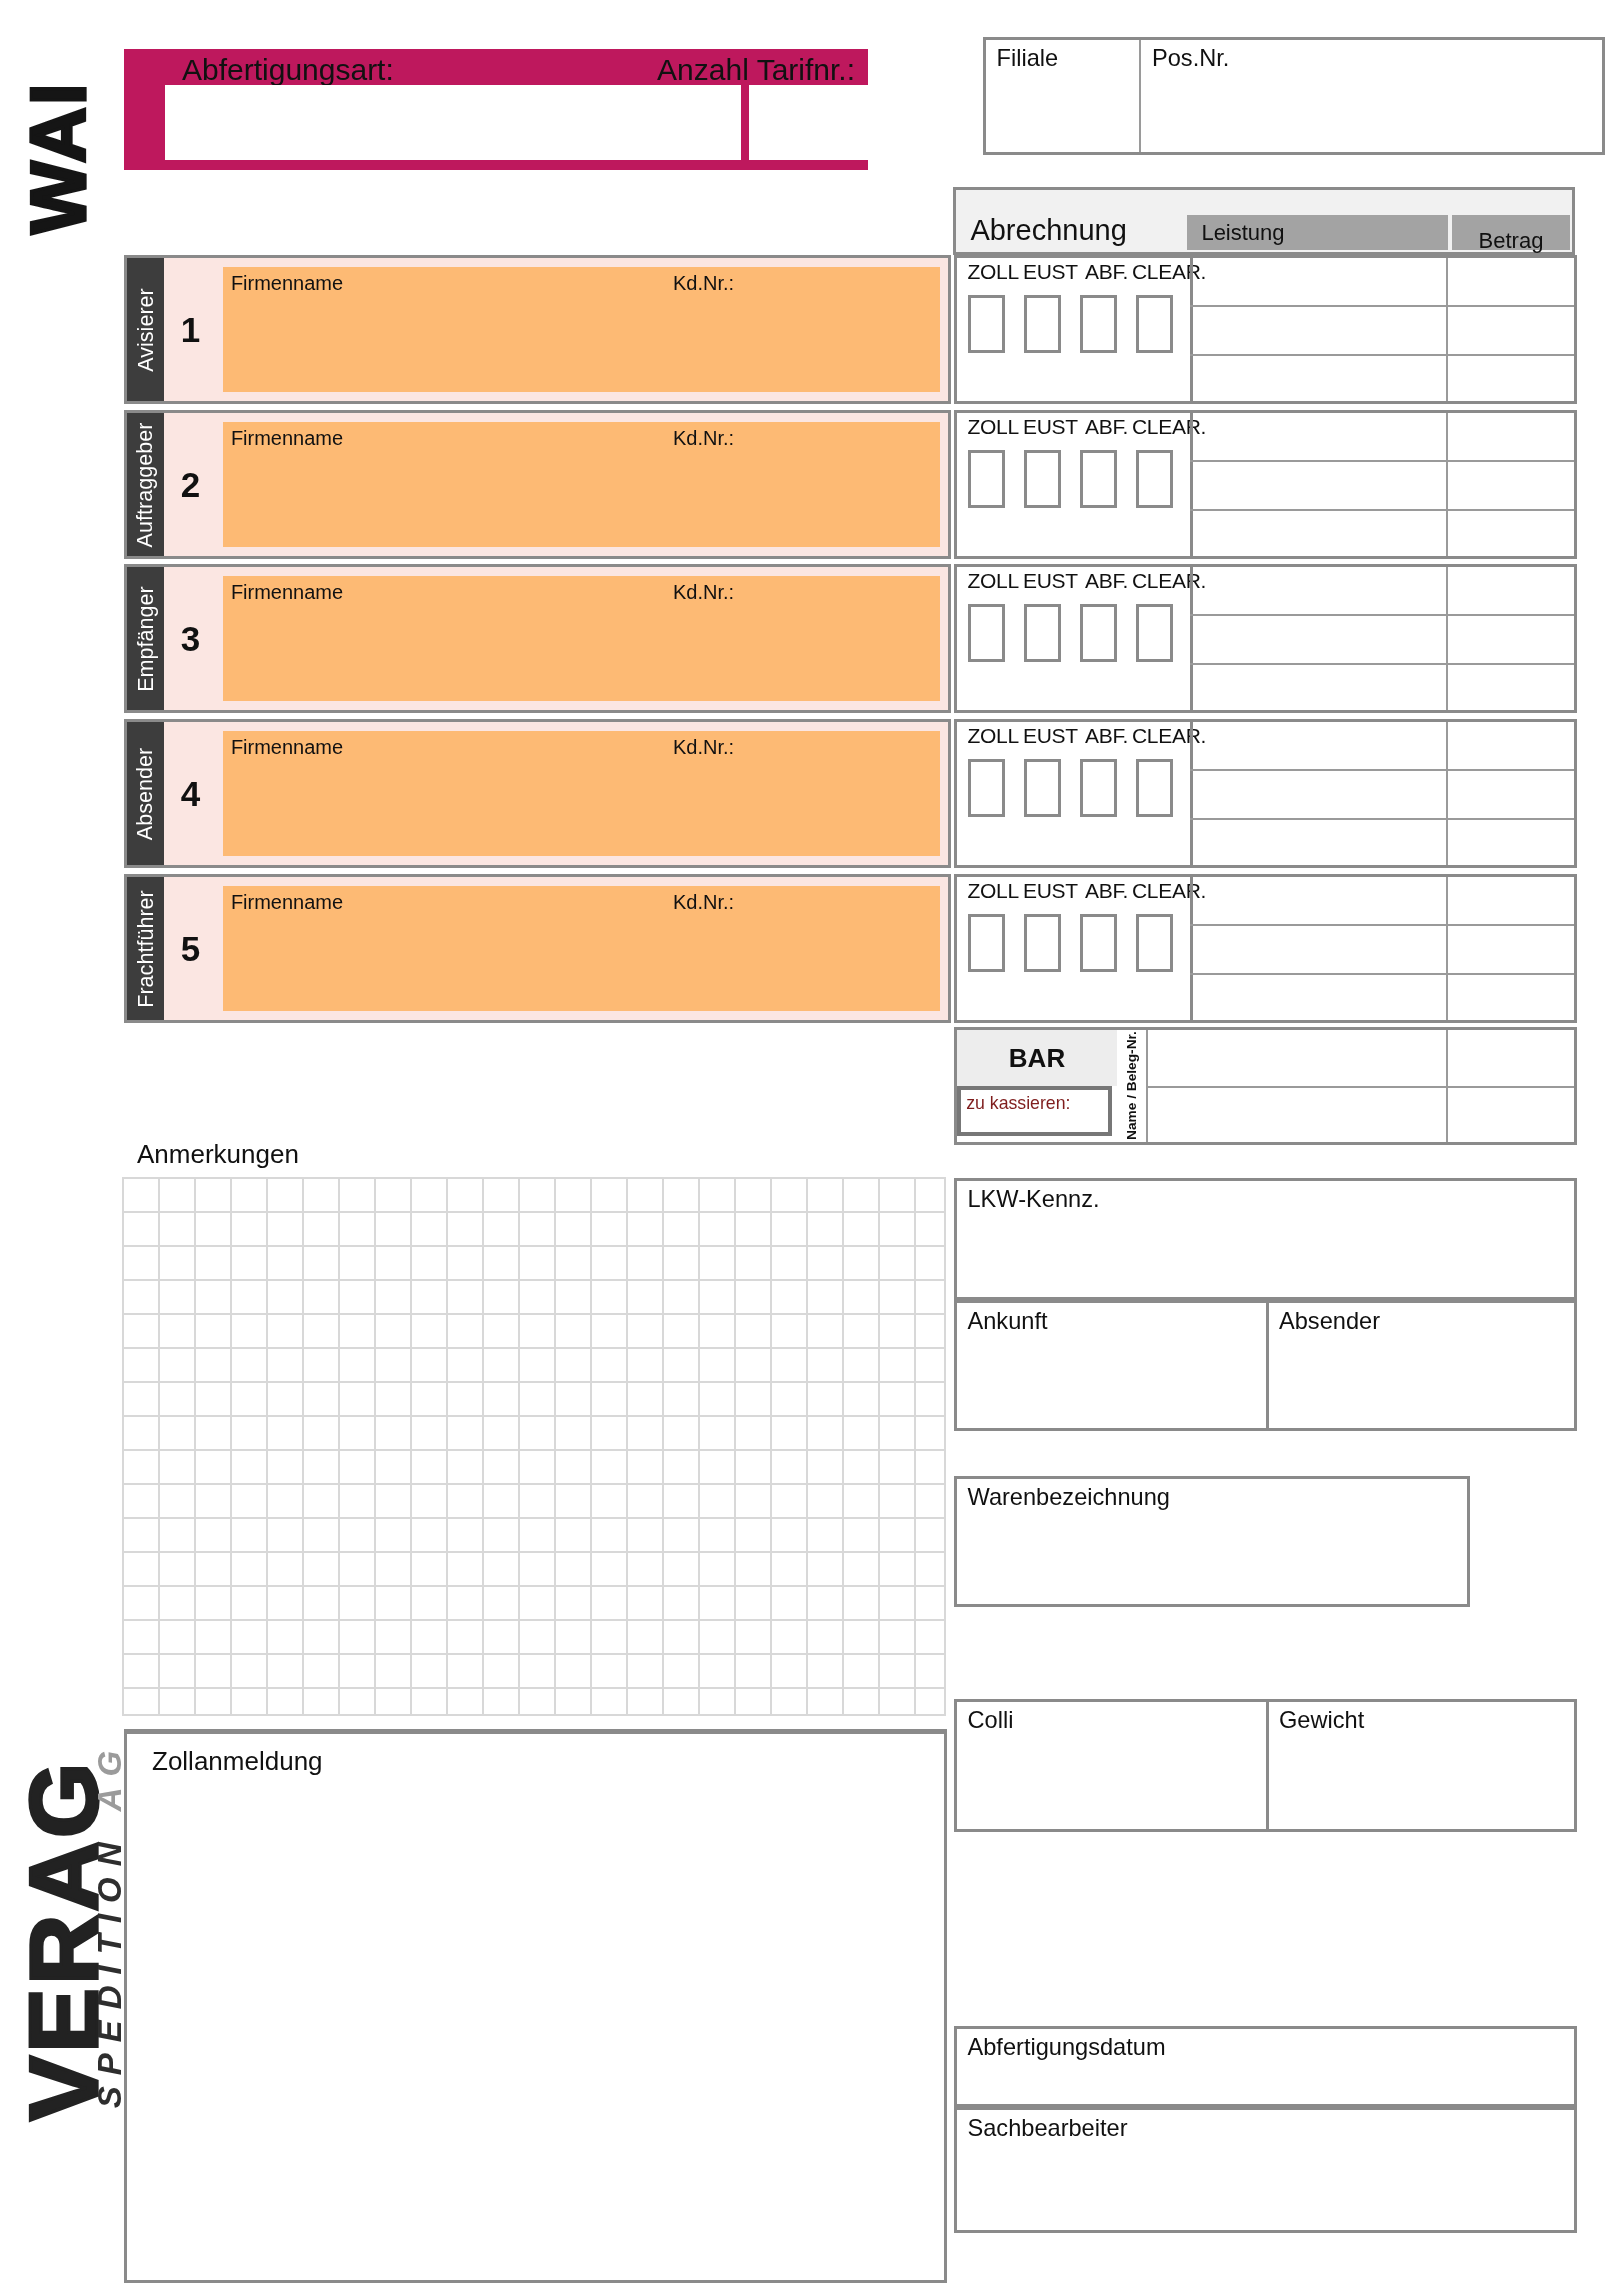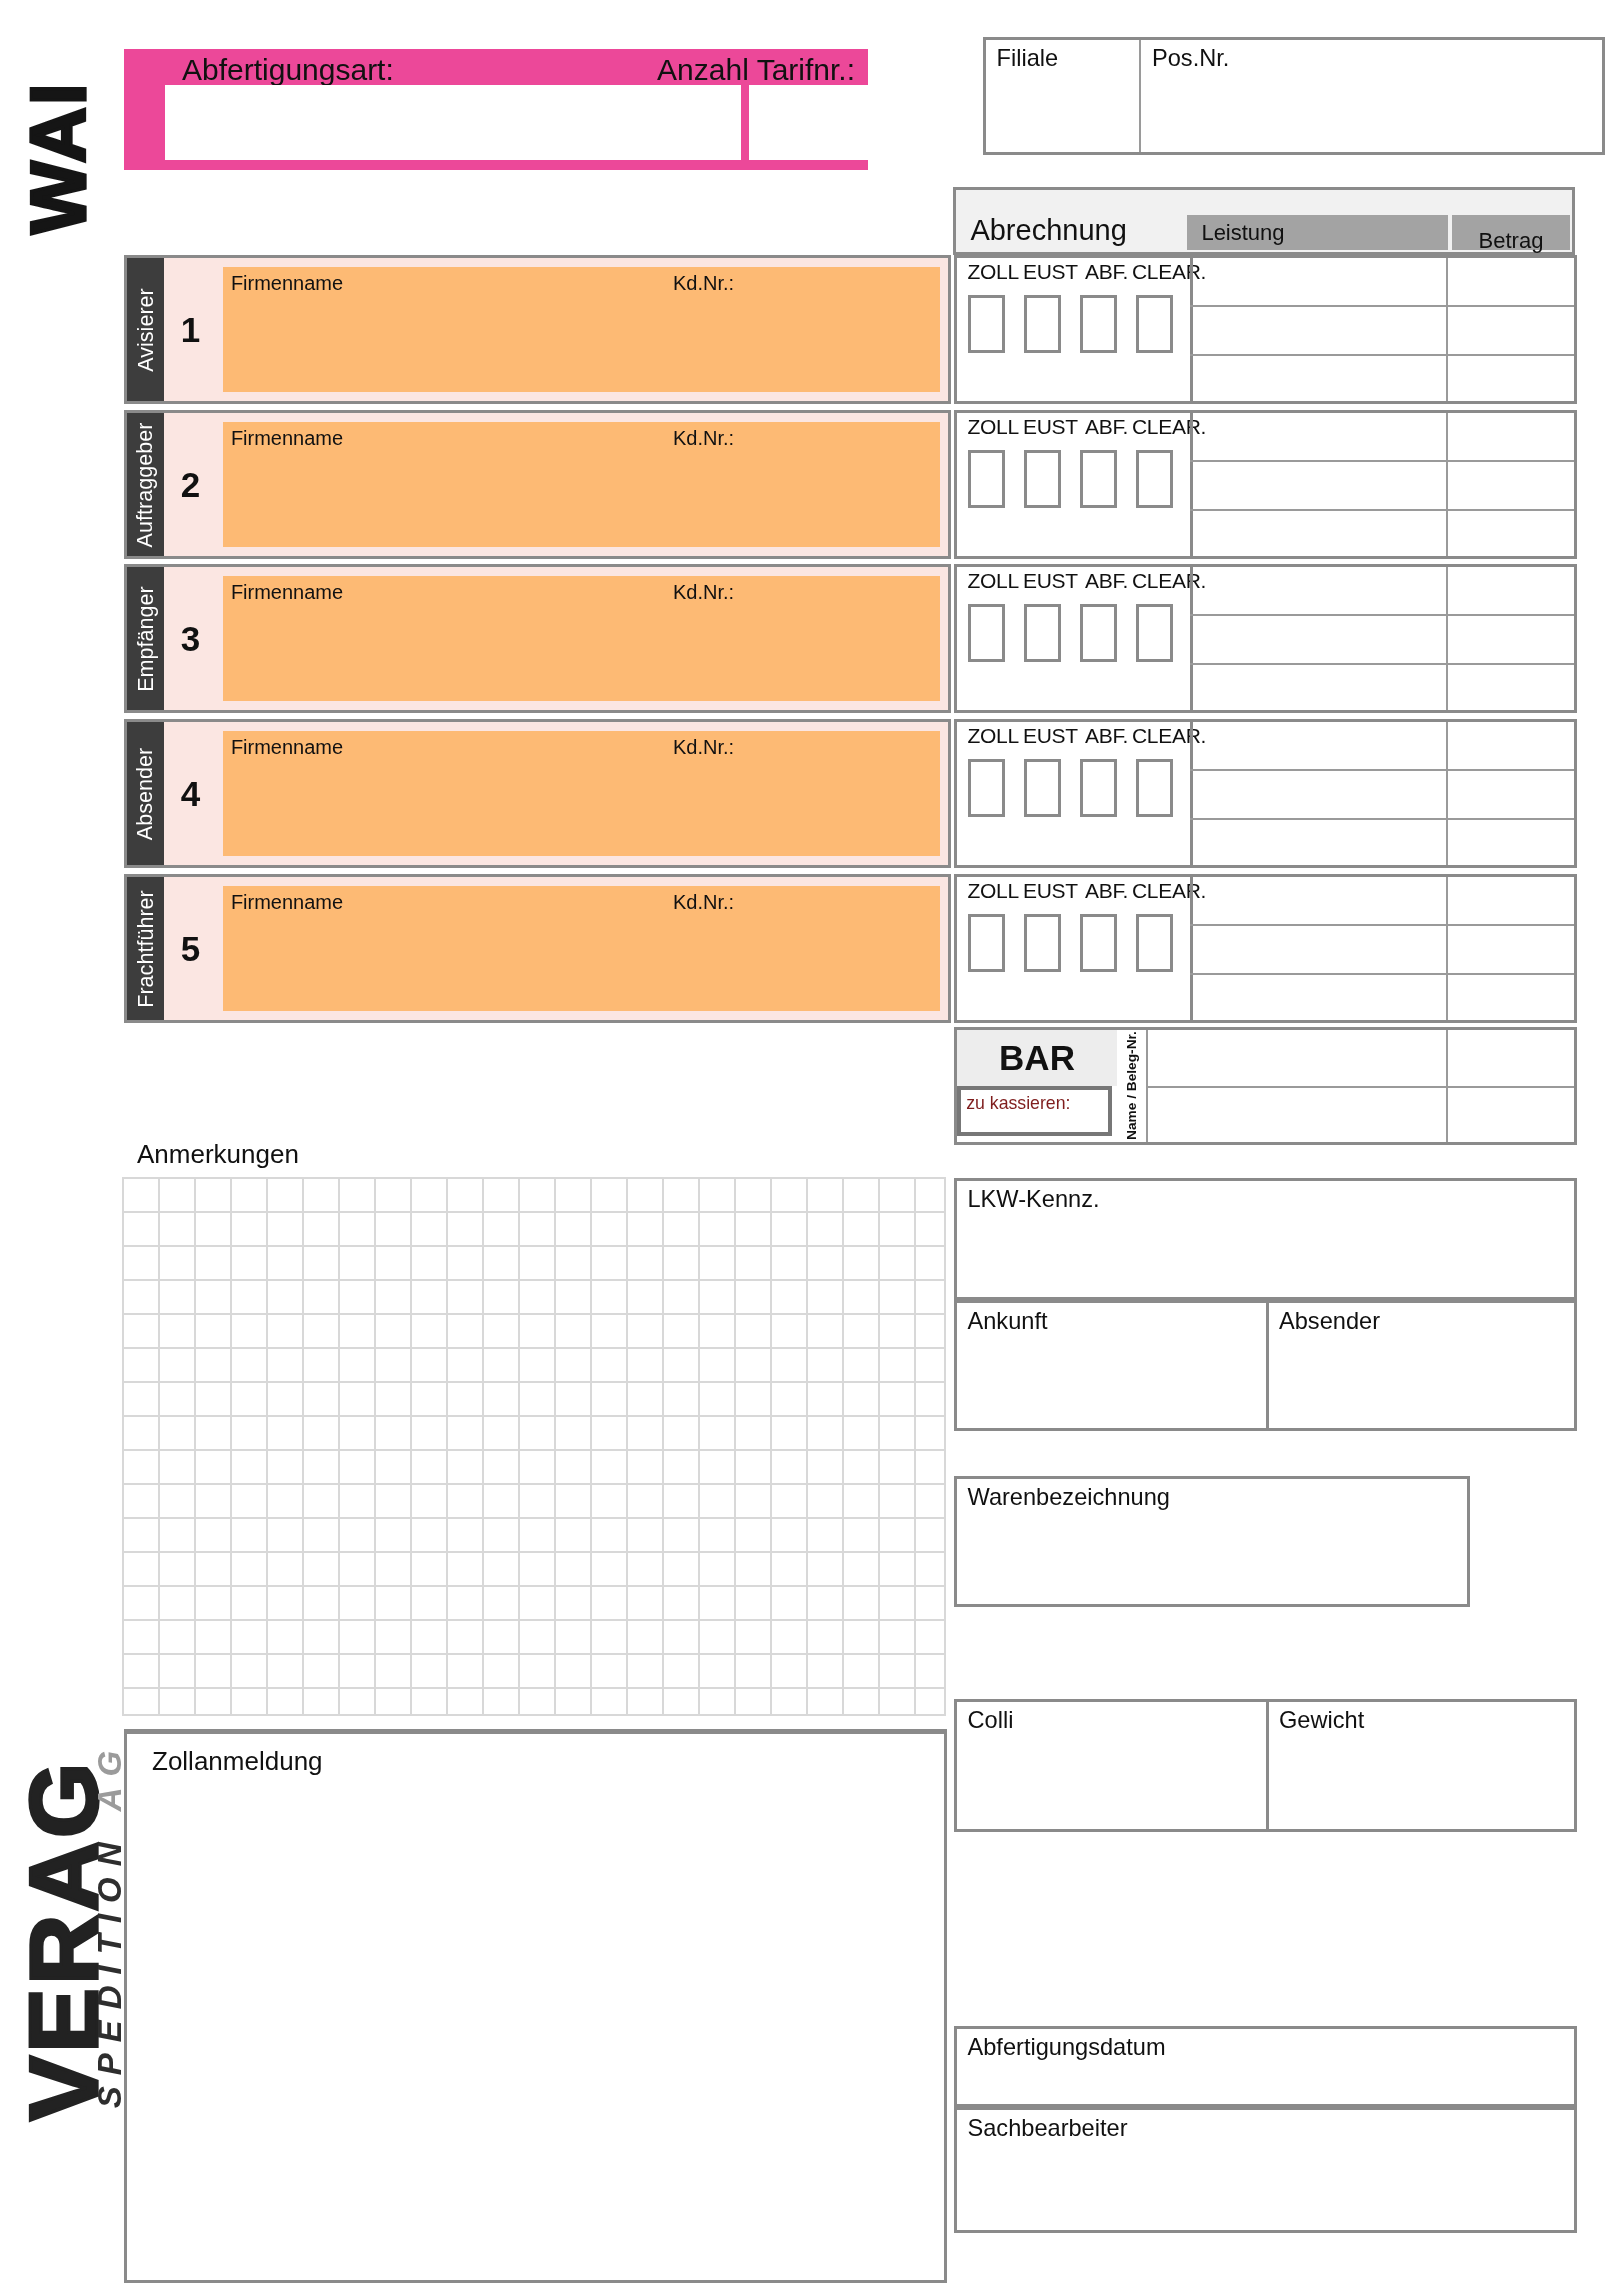--- a/index.html
+++ b/index.html
@@ -12,21 +12,21 @@
   
   .wai>span{font-size:77px;font-weight:bold;letter-spacing:2.6px;color:#151515;
             -webkit-text-stroke:3.3px #151515;}
   .verag>span{font-size:97px;font-weight:bold;letter-spacing:3.3px;color:#222;
             -webkit-text-stroke:3.3px #222;}
   .sped>span{font-size:33px;font-weight:bold;font-style:italic;letter-spacing:11px;}
   .sped .w1{color:#2e2e2e;}
   .sped .w2{color:#9b9b9b;}
 
   
-  .hdr-panel{position:absolute;left:124px;top:49px;width:744px;height:121px;background:#ec4899;}
+  .hdr-panel{position:absolute;left:124px;top:49px;width:744px;height:121px;background:#be185d;}
   .hdr-label{position:absolute;top:3.9px;font-size:30px;color:#111;}
   .hdr-input{position:absolute;top:36px;height:75px;background:#fff;}
 
   .gbox{position:absolute;background:#fff;border:3.9px solid #8a8a8a;box-sizing:border-box;}
   .boxlabel{position:absolute;left:10.5px;top:5.2px;font-size:23.6px;color:#111;}
   .thinv{position:absolute;background:#9a9a9a;}
   .thinh{position:absolute;background:#9a9a9a;}
 
   
   .abr-box{position:absolute;left:953px;top:187px;width:622px;height:68px;
@@ -58,21 +58,21 @@
   .rr-betrag{left:489px;top:0;bottom:0;width:2px;background:#9a9a9a;position:absolute;}
   .rr-h1{left:233px;right:0;top:47px;height:2px;background:#9a9a9a;position:absolute;}
   .rr-h2{left:233px;right:0;top:96px;height:2px;background:#9a9a9a;position:absolute;}
   .write{position:absolute;background:transparent;}
 
   
   .bar-box{position:absolute;left:954px;top:1027px;width:623px;height:118px;
            background:#fff;border:3.9px solid #8a8a8a;box-sizing:border-box;}
   .bar-cell{position:absolute;left:0;top:0;width:160px;height:56px;background:#ededed;
             display:flex;align-items:center;justify-content:center;
-            font-size:35px;font-weight:bold;color:#111;}
+            font-size:26px;font-weight:bold;color:#111;}
   .zk-box{position:absolute;left:0;top:56px;width:155px;height:50px;border:4.6px solid #777;box-sizing:border-box;background:#fff;}
   .zk-label{position:absolute;left:5.2px;top:2.6px;font-size:17.7px;color:#7f1d1d;}
   .nb-col{position:absolute;left:160px;top:0;width:29px;height:110px;
           display:flex;align-items:center;justify-content:center;}
   .nb-col span{transform:rotate(-90deg);white-space:nowrap;font-size:13.7px;font-weight:bold;color:#111;}
 
   
   .anm-label{position:absolute;left:137px;top:1139px;font-size:26px;color:#111;}
   .grid{position:absolute;left:122px;top:1177px;width:824px;height:539px;background:#fff;
         background-image:

